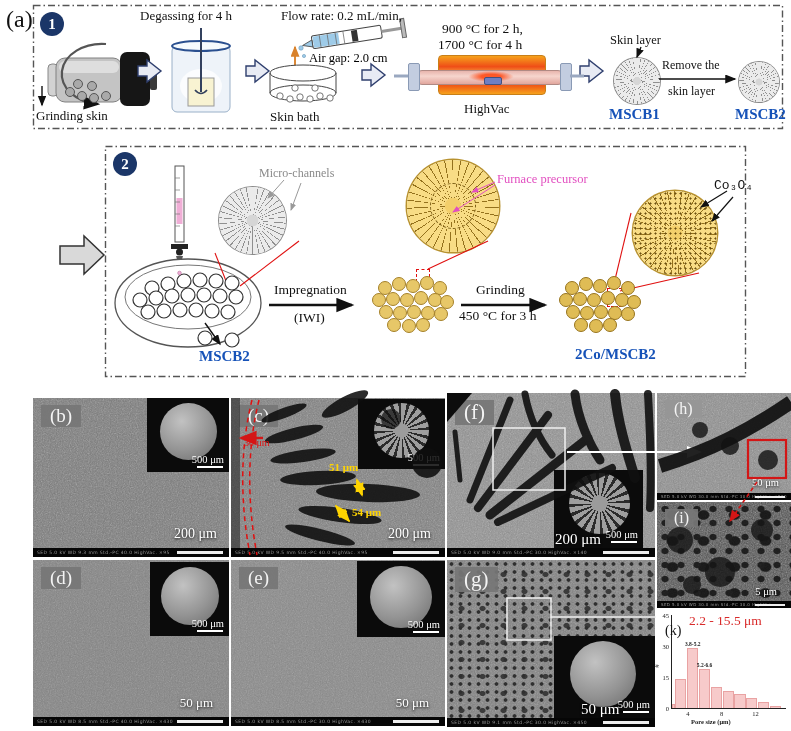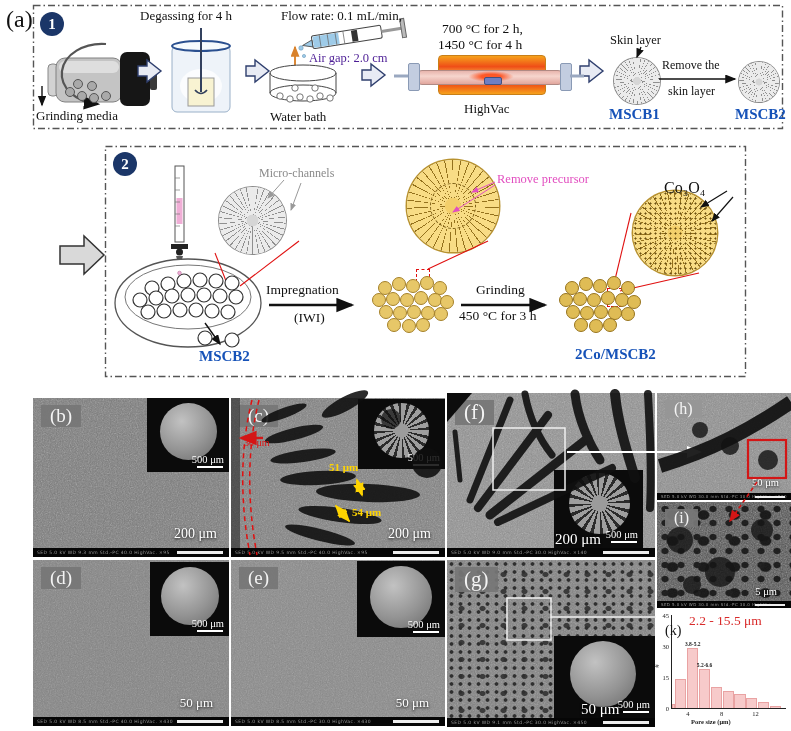--- a/index.html
+++ b/index.html
@@ -75,41 +75,41 @@
   </defs>
 </svg>
 
 <div class="fig">
 
   <div class="t" style="left:6px;top:6px;font-size:24px;">(a)</div>
   <div class="badge" style="left:40px;top:12px;">1</div>
   <div class="badge" style="left:113px;top:152px;">2</div>
 
   <div class="t" style="left:140px;top:9px;font-size:13px;">Degassing for 4 h</div>
-  <div class="t" style="left:281px;top:9px;font-size:13px;">Flow rate: 0.1 mL/min,</div>
-  <div class="t" style="left:36px;top:109px;font-size:13px;">Grinding media</div>
-  <div class="t" style="left:309px;top:51px;font-size:12.5px;color:#4c1d95;">Air gap: 2.0 cm</div>
-  <div class="t" style="left:270px;top:110px;font-size:13px;">Water bath</div>
-  <div class="t" style="left:442px;top:21px;font-size:13.5px;">700 °C for 2 h,</div>
-  <div class="t" style="left:438px;top:37px;font-size:13.5px;">1450 °C for 4 h</div>
+  <div class="t" style="left:281px;top:9px;font-size:13px;">Flow rate: 0.2 mL/min,</div>
+  <div class="t" style="left:36px;top:109px;font-size:13px;">Grinding skin</div>
+  <div class="t" style="left:309px;top:51px;font-size:12.5px;color:#000000;">Air gap: 2.0 cm</div>
+  <div class="t" style="left:270px;top:110px;font-size:13px;">Skin bath</div>
+  <div class="t" style="left:442px;top:21px;font-size:13.5px;">900 °C for 2 h,</div>
+  <div class="t" style="left:438px;top:37px;font-size:13.5px;">1700 °C for 4 h</div>
   <div class="t" style="left:464px;top:102px;font-size:13px;">HighVac</div>
   <div class="t" style="left:610px;top:33px;font-size:12.5px;">Skin layer</div>
   <div class="t blue" style="left:609px;top:106px;font-size:15px;">MSCB1</div>
   <div class="t" style="left:662px;top:59px;font-size:12px;">Remove the</div>
   <div class="t" style="left:668px;top:85px;font-size:12px;">skin layer</div>
   <div class="t blue" style="left:735px;top:106px;font-size:15px;">MSCB2</div>
 
   <div class="t" style="left:259px;top:167px;font-size:12px;color:#8a8a8a;">Micro-channels</div>
   <div class="t blue" style="left:199px;top:348px;font-size:15px;">MSCB2</div>
-  <div class="t" style="left:266px;top:282px;font-size:13.5px;">Impregnation</div>
+  <div class="t" style="left:274px;top:282px;font-size:13.5px;">Impregnation</div>
   <div class="t" style="left:294px;top:310px;font-size:13.5px;">(IWI)</div>
-  <div class="t" style="left:497px;top:172px;font-size:12.5px;color:#e24fc0;">Remove precursor</div>
+  <div class="t" style="left:497px;top:172px;font-size:12.5px;color:#e24fc0;">Furnace precursor</div>
   <div class="t" style="left:476px;top:282px;font-size:13.5px;">Grinding</div>
   <div class="t" style="left:459px;top:308px;font-size:13.5px;">450 °C for 3 h</div>
-  <div class="t" style="left:664px;top:179px;font-size:16px;">Co₃O₄</div>
+  <div class="t" style="left:714px;top:179px;font-size:13px;font-family:Liberation Mono, monospace;">Co₃O₄</div>
   <div class="t blue" style="left:575px;top:346px;font-size:15px;">2Co/MSCB2</div>
 
   <div class="radial" style="left:614px;top:58px;width:46px;height:46px;"></div>
   <div class="radial" style="left:739px;top:62px;width:40px;height:40px;"></div>
   <div class="radial" style="left:219px;top:187px;width:67px;height:67px;"></div>
   <div class="gold" style="left:407px;top:160px;width:92px;height:92px;"></div>
   <div class="dashring" style="left:430px;top:183px;width:44px;height:44px;"></div>
   <div class="gold" style="left:633px;top:191px;width:84px;height:84px;"></div>
   <div class="golddots" style="left:633px;top:191px;width:84px;height:84px;"></div>
 

